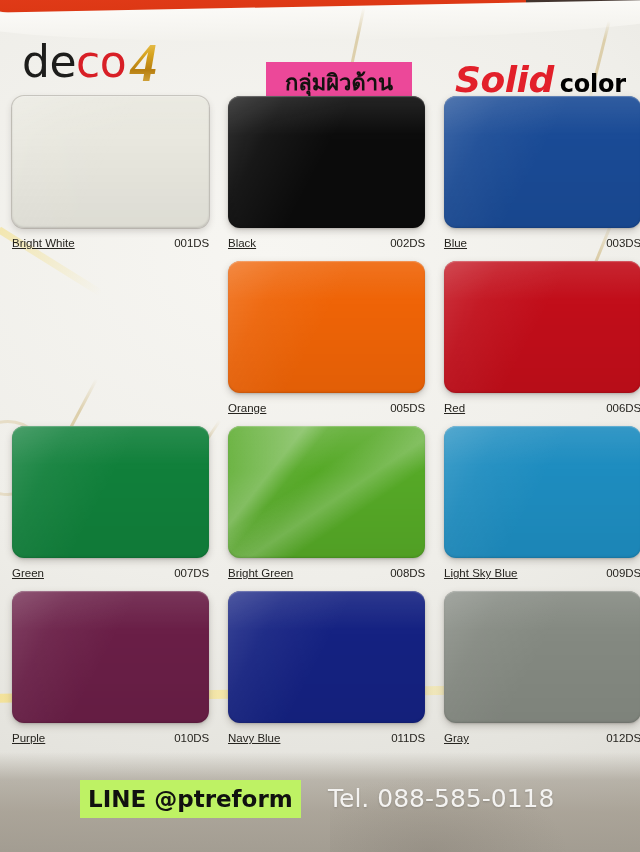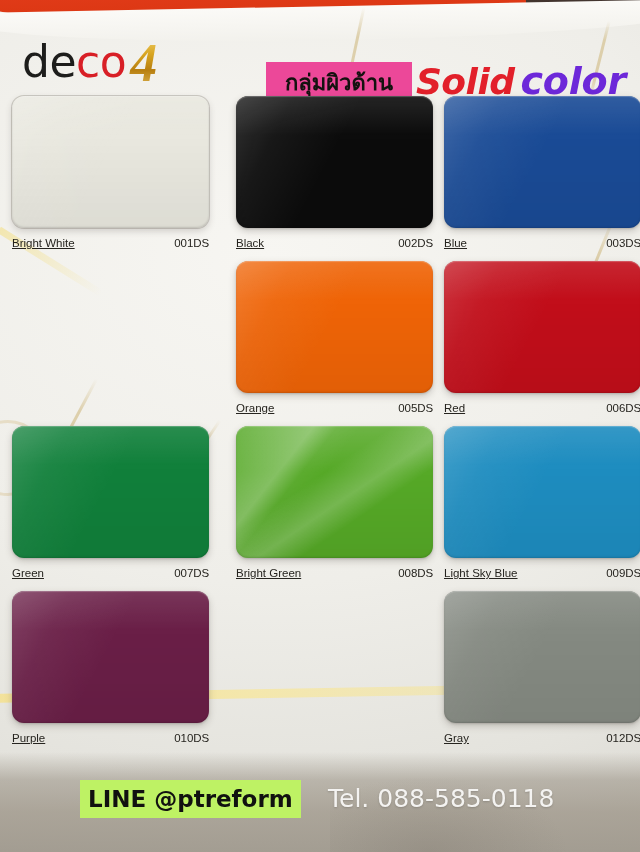--- a/index.html
+++ b/index.html
@@ -182,44 +182,43 @@
     font-family: "DejaVu Sans", sans-serif;
     font-style: italic;
     font-weight: 700;
     font-size: 36px;
     color: #e2202a;
     letter-spacing: -0.5px;
   }
   .solid-color .sc-color {
     font-family: "DejaVu Sans", sans-serif;
     font-weight: 700;
-    font-size: 38px;
-    color: #6d28d9;
+    font-size: 24px;
+    color: #000000;
     letter-spacing: -0.2px;
     padding-left: 6px;
-    font-style: italic;
   }
 
   
   .grid {
     position: absolute;
     left: 0;
     top: 96px;
     width: 640px;
   }
   .row {
     position: relative;
     height: 165px;
   }
   .cell {
     position: absolute;
     width: 197px;
   }
   .cell.c0 { left: 12px; }
-  .cell.c1 { left: 236px; }
+  .cell.c1 { left: 228px; }
   .cell.c2 { left: 444px; }
 
   .chip {
     width: 197px;
     height: 132px;
     border-radius: 12px;
     position: relative;
     box-shadow: 0 3px 7px rgba(72,66,58,0.26), 0 1px 2px rgba(72,66,58,0.20);
     overflow: hidden;
   }
@@ -437,20 +436,30 @@
       <div class="cell c0">
         <div class="chip" style="background-color: rgb(106, 31, 71);">
           <div class="gloss"></div>
           <div class="edge"></div>
         </div>
         <div class="caption">
           <span class="nm">Purple</span>
           <span class="cd">010DS</span>
         </div>
       </div>
+      <div class="cell c1">
+        <div class="chip" style="background-color: rgb(21, 34, 130);">
+          <div class="gloss"></div>
+          <div class="edge"></div>
+        </div>
+        <div class="caption">
+          <span class="nm">Navy Blue</span>
+          <span class="cd">011DS</span>
+        </div>
+      </div>
       <div class="cell c2">
         <div class="chip" style="background-color: rgb(133, 138, 130);">
           <div class="gloss"></div>
           <div class="edge"></div>
         </div>
         <div class="caption">
           <span class="nm">Gray</span>
           <span class="cd">012DS</span>
         </div>
       </div>

